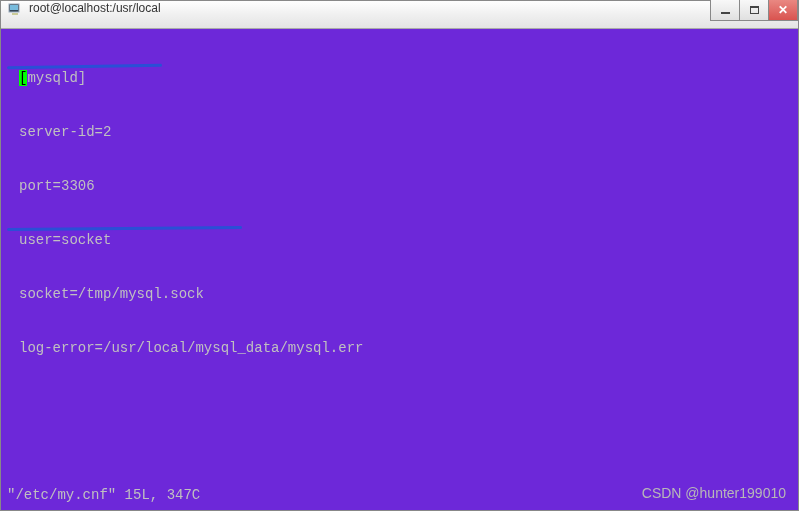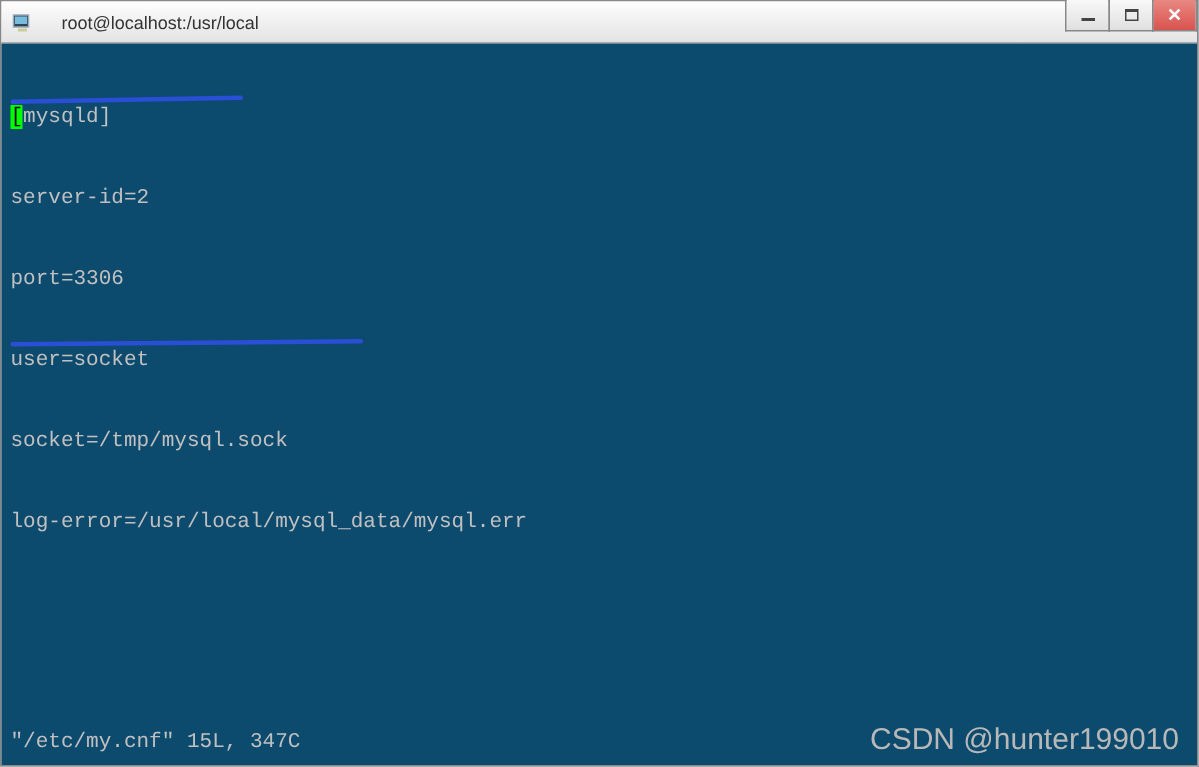--- a/index.html
+++ b/index.html
@@ -3,24 +3,22 @@
   <meta charset="utf-8">
   <style>
     * { margin: 0; padding: 0; box-sizing: border-box; }
     body { width: 799px; height: 511px; background: #fff; font-family: "Consolas", "Courier New", monospace; overflow: hidden; position: relative; }
     .window { width: 799px; height: 511px; border: 1px solid #888; position: relative; background: #fff; }
     .title-bar {
       height: 28px;
       background: linear-gradient(to bottom, #fefefe 0%, #f0f0f0 50%, #e4e4e4 100%);
       border-bottom: 1px solid #aaa;
       display: flex;
-      align-items: center;
       padding-left: 6px;
       position: relative;
-      gap: 12px;
     }
     .title-icon {
       width: 16px; height: 16px;
       margin-right: 6px;
       display: inline-flex;
       align-items: center;
       justify-content: center;
       font-size: 12px;
     }
     .title-text { font-family: "Segoe UI", Tahoma, sans-serif; font-size: 12px; color: #333; }
@@ -41,23 +39,23 @@
       justify-content: center;
       font-family: sans-serif;
       font-size: 11px;
       background: linear-gradient(to bottom, #f8f8f8, #e0e0e0);
     }
     .win-btn.close { background: linear-gradient(to bottom, #e98882, #d9534f); color: #fff; }
     .min-glyph { width: 9px; border-bottom: 2px solid #444; margin-top: 6px; }
     .max-glyph { width: 9px; height: 8px; border: 1px solid #444; border-top: 2px solid #444; }
     .close-glyph { font-weight: bold; font-size: 12px; color: #fff; }
     .terminal {
-      background: #0c4a6e;
+      background: #6d28d9;
       height: calc(100% - 28px);
-      padding: 4px 6px;
+      padding: 4px 18px;
       font-size: 14px;
       line-height: 18px;
       color: #c0c0c0;
       position: relative;
       overflow: hidden;
       white-space: pre;
     }
     .line { display: block; position: relative; }
     .cursor-block { background: #00ff00; color: #000; }
     .underline-blue {
@@ -82,21 +80,21 @@
       position: absolute;
       bottom: 6px;
       left: 6px;
       color: #c0c0c0;
     }
     .watermark {
       position: absolute;
       right: 12px;
       bottom: 8px;
       font-family: "Segoe UI", Tahoma, sans-serif;
-      font-size: 20px;
+      font-size: 14px;
       color: #b8b8b8;
     }
   </style>
 </head>
 <body>
 
 <div class="window">
   <div class="title-bar">
     <span class="title-icon">
       <svg width="16" height="16" viewBox="0 0 16 16">

